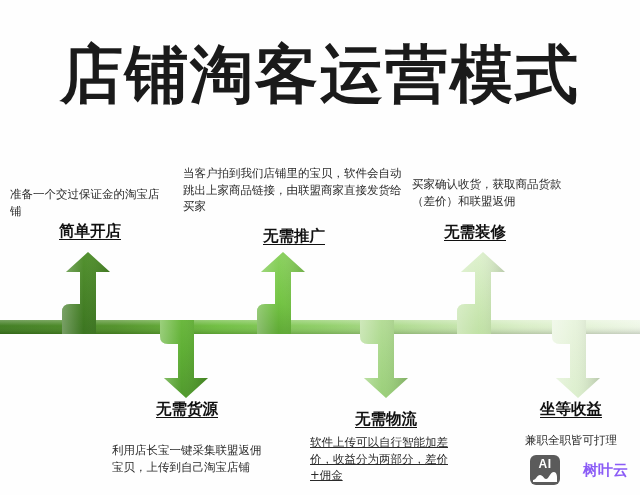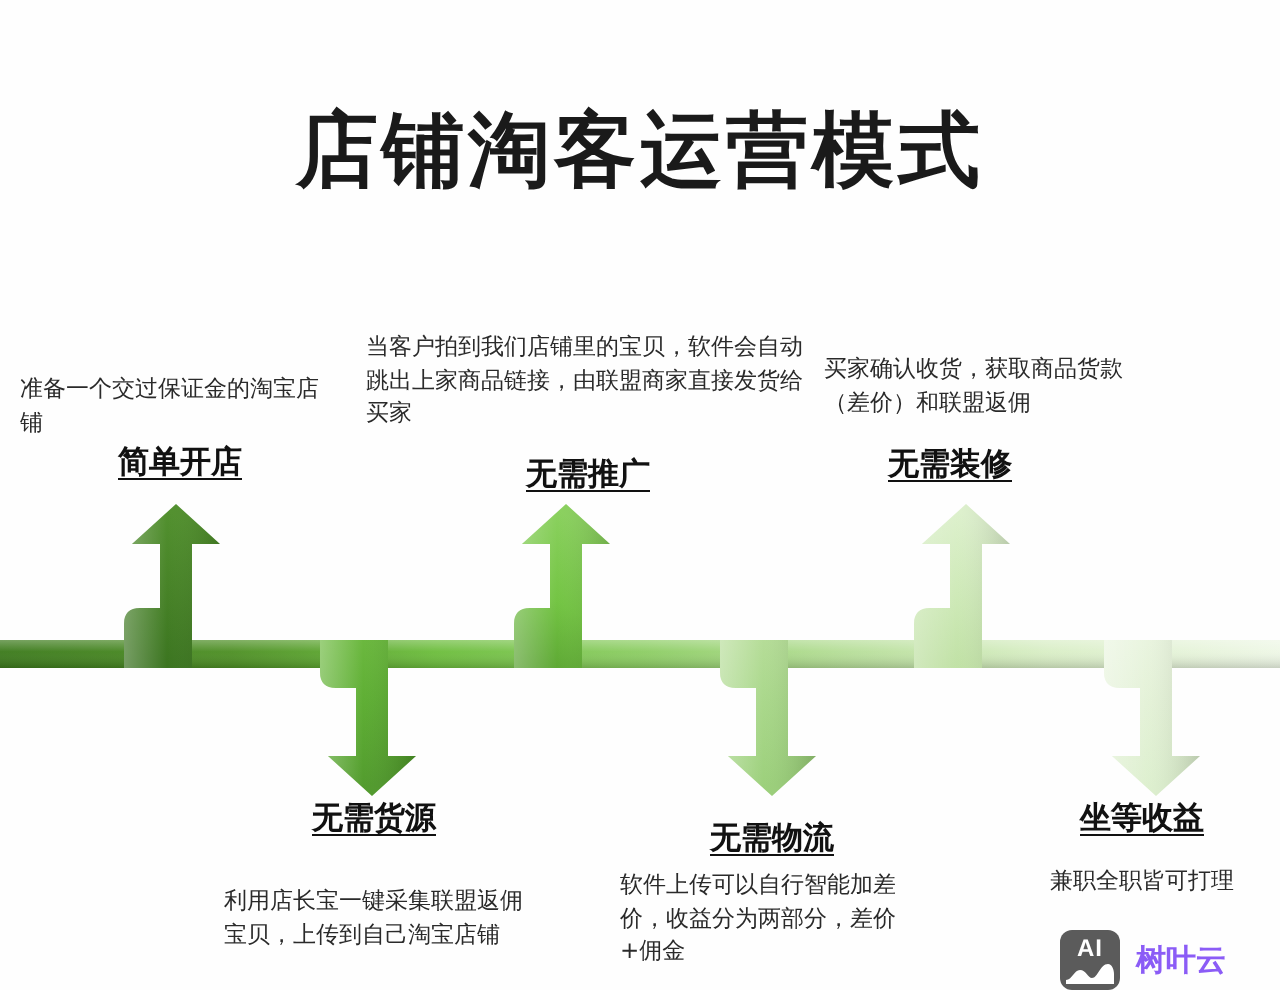--- a/index.html
+++ b/index.html
@@ -18,21 +18,21 @@
     background: #fefefe;
     overflow: hidden;
   }
   
   #title {
     position: absolute;
     left: 0;
     top: 36px;
     width: 640px;
     text-align: center;
-    font-size: 41px;
+    font-size: 63px;
     line-height: 78px;
     font-weight: 700;
     color: #1a1a1a;
     letter-spacing: 2px;
     font-family: "DejaVu Sans", "Liberation Sans", sans-serif;
     white-space: nowrap;
   }
   
   #flow {
     position: absolute;
@@ -61,40 +61,40 @@
     text-underline-offset: 3px;
     white-space: nowrap;
   }
   .top-node .node-head { text-align: center; }
   .bottom-node .node-head { text-align: center; text-decoration: underline; }
 
   
   #node-1 { left: 10px;  top: 186px; width: 160px; }
   #node-1 .node-head { margin-top: 2px; }
   #node-2 { left: 183px; top: 165px; width: 222px; }
-  #node-2 .node-head { margin-top: 12px; }
+  #node-2 .node-head { margin-top: 12px; font-family: Liberation Mono, monospace; }
   #node-3 { left: 412px; top: 176px; width: 152px; }
   #node-3 .node-head { margin-top: 13px; text-align: left; padding-left: 32px;}
 
   
   #node-4 { left: 112px; top: 399px; width: 150px; }
   #node-4 .node-desc { margin-top: 23px; }
   #node-5 { left: 310px; top: 409px; width: 152px; }
-  #node-5 .node-desc { margin-top: 5px; }
+  #node-5 .node-desc { margin-top: 5px; text-decoration: underline; }
   #node-6 { left: 505px; top: 399px; width: 132px; }
   #node-6 .node-desc { margin-top: 13px; text-align: center; }
 
   
   #watermark {
     position: absolute;
     left: 530px;
-    top: 465px;
+    top: 455px;
     display: flex;
     align-items: center;
-    gap: 8px;
+    gap: 23px;
   }
   #wm-badge {
     width: 30px;
     height: 30px;
     border-radius: 6px;
     background: #5b5b5b;
     position: relative;
     overflow: hidden;
     flex: 0 0 auto;
   }

